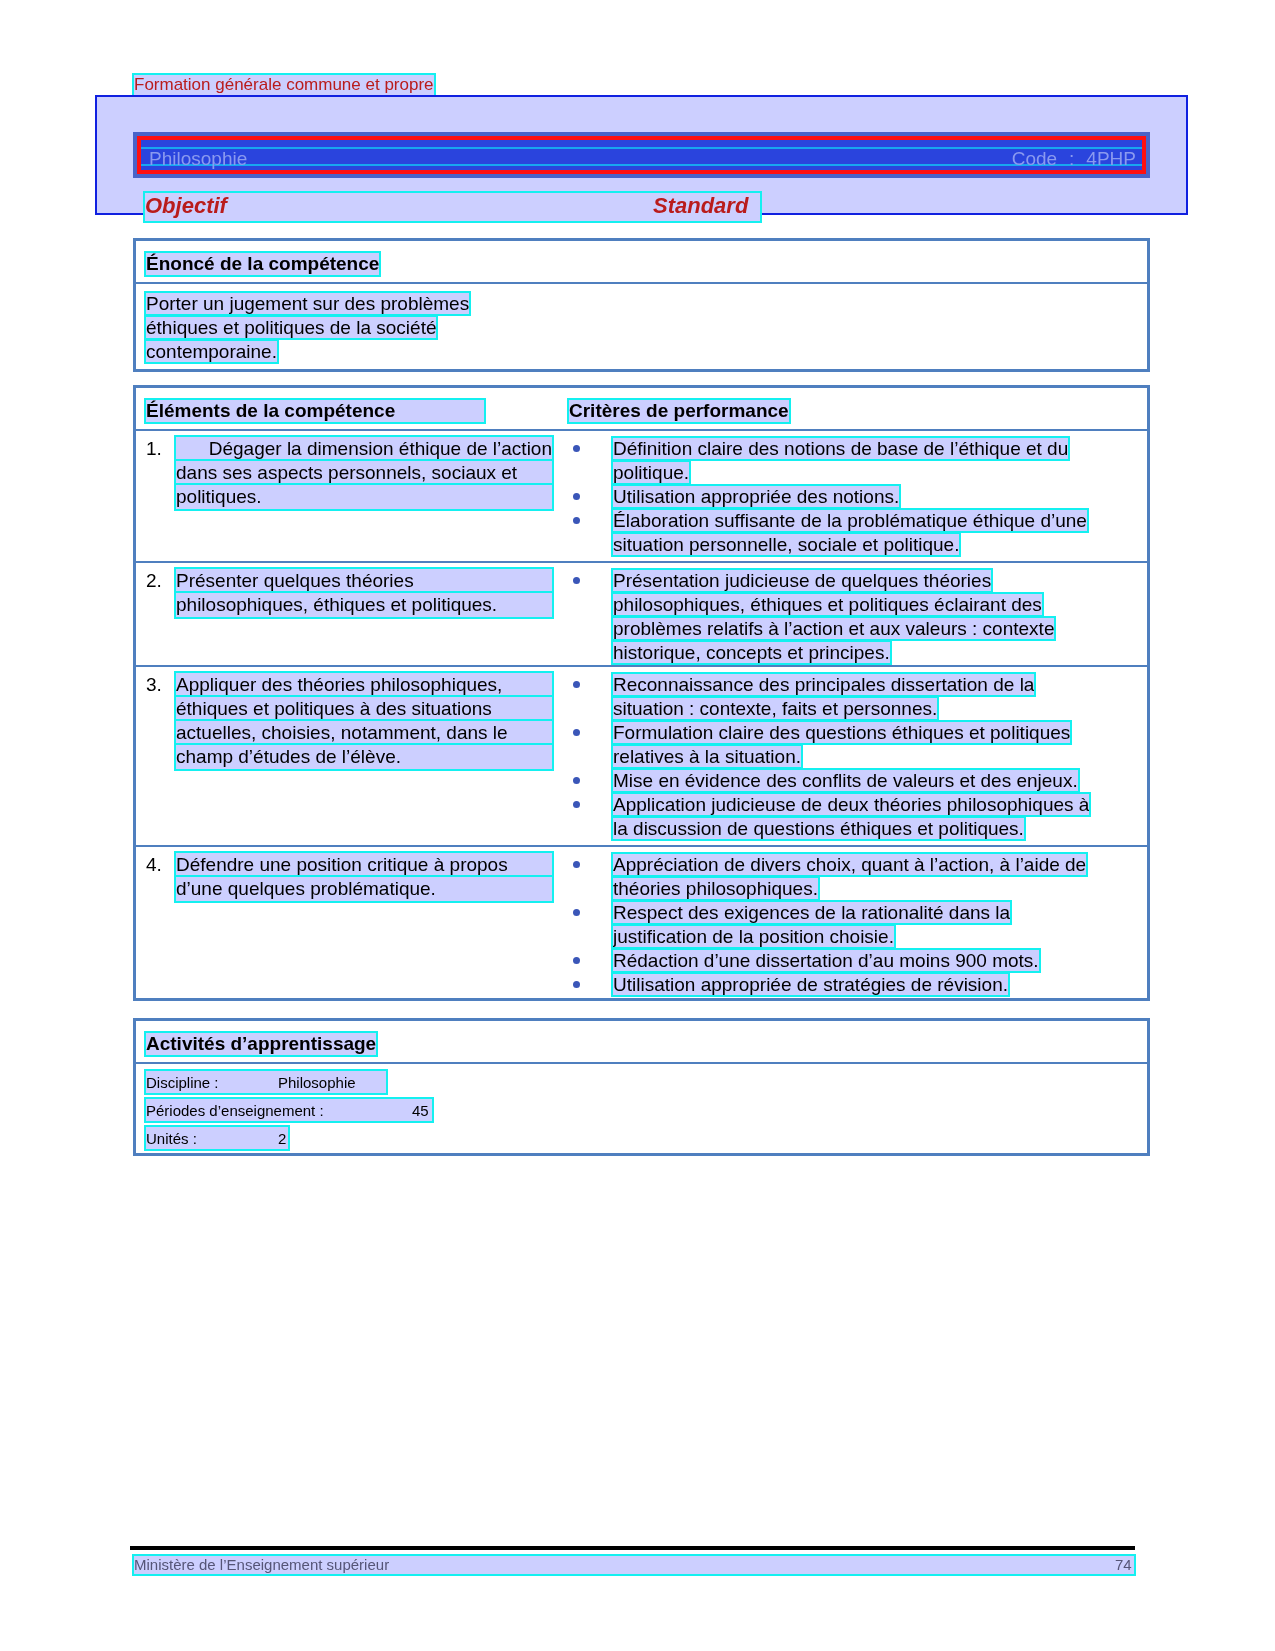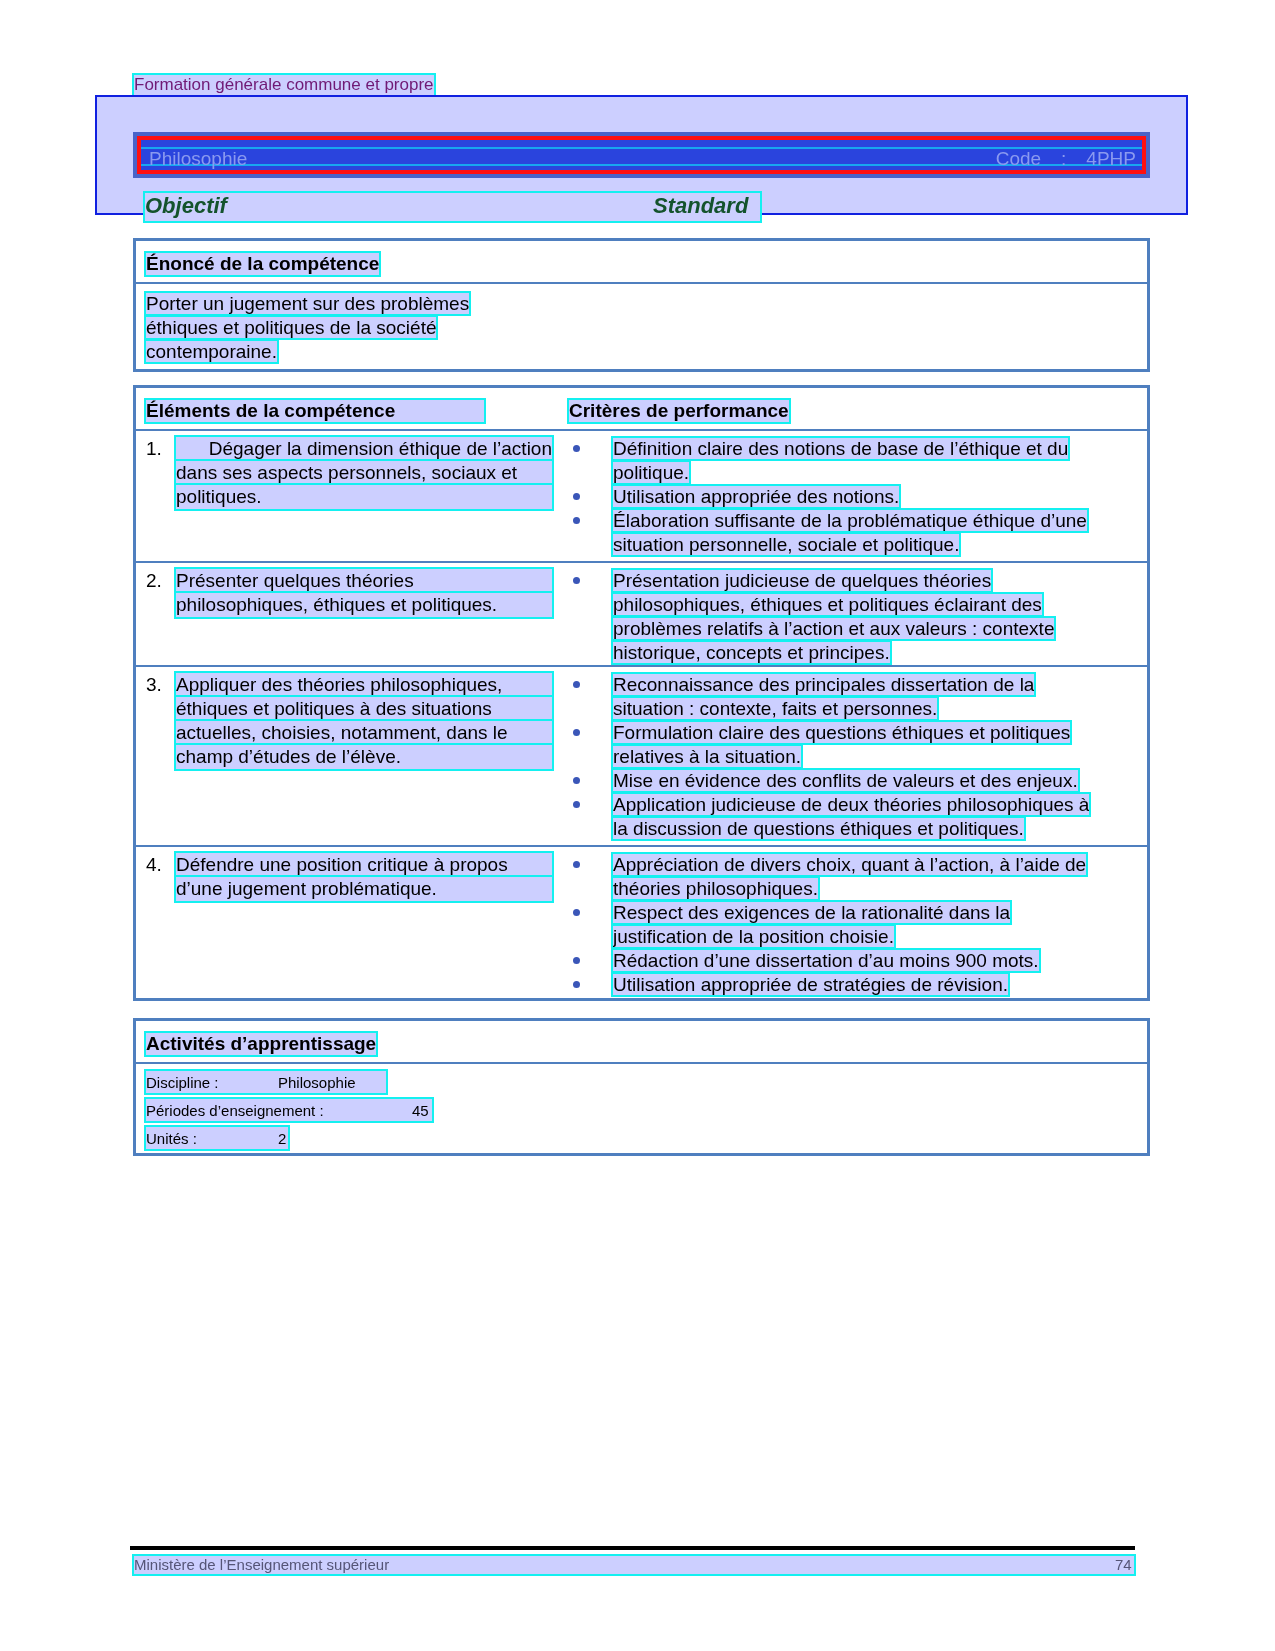--- a/index.html
+++ b/index.html
@@ -3,21 +3,21 @@
 <meta charset="utf-8">
 <style>
   * { box-sizing: border-box; margin: 0; padding: 0; }
   html, body { width: 1275px; height: 1651px; background: #ffffff; overflow: hidden; }
   body { position: relative; font-family: "Liberation Sans", sans-serif; color: #000; }
 
   .hl { background: #cccfff; outline: 2px solid #14f0f0; }
 
   .running-head {
     position: absolute; left: 134px; top: 75px;
-    font-size: 17px; color: #701a75; line-height: 20px;
+    font-size: 17px; color: #b91c1c; line-height: 20px;
   }
   .header-band {
     position: absolute; left: 95px; top: 95px; width: 1093px; height: 120px;
     background: #cccfff; border: 2px solid #1020e0;
   }
   .title-bar {
     position: absolute; left: 133px; top: 132px; width: 1017px; height: 46px;
     background: #4a63c8; padding: 4px;
   }
   .title-bar-inner {
@@ -30,28 +30,28 @@
     position: absolute; left: 0; right: 0; top: 7px; bottom: 4px;
     border-top: 2px solid #18a6f0; border-bottom: 2px solid #18a6f0;
   }
   .title-left {
     position: absolute; left: 8px; top: 8px;
     font-size: 19px; color: #8a9af0; line-height: 22px;
   }
   .title-right {
     position: absolute; right: 6px; top: 8px;
     font-size: 19px; color: #8a9af0; line-height: 22px;
-    display: flex; gap: 20px;
+    display: flex; gap: 12px;
   }
   .objectif-row {
     position: absolute; left: 145px; top: 193px; width: 615px; height: 28px;
   }
   .objectif-row .lbl {
     position: absolute; top: 0; font-size: 22px; font-weight: bold; font-style: italic;
-    color: #14532d; line-height: 26px;
+    color: #b91c1c; line-height: 26px;
   }
 
   .box {
     position: absolute; left: 133px; width: 1017px;
     border: 3px solid #4f7fbf; background: #fff;
   }
   .box .hdr {
     height: 43px; border-bottom: 2px solid #4f7fbf; position: relative;
   }
   .box .hdr span {
@@ -211,21 +211,21 @@
             <div class="line"><span class="hl">Application judicieuse de deux théories philosophiques à</span></div>
             <div class="line"><span class="hl">la discussion de questions éthiques et politiques.</span></div>
           </div>
         </div>
       </div>
       <div class="el-row" style="top: 414px; height: 152px;">
         <div class="el-left">
           <span class="num">4.</span>
           <div class="text">
             <div class="line"><span class="hl" style="display: inline-block; min-width: 376px;">Défendre une position critique à propos</span></div>
-            <div class="line"><span class="hl" style="display: inline-block; min-width: 376px;">d’une jugement problématique.</span></div>
+            <div class="line"><span class="hl" style="display: inline-block; min-width: 376px;">d’une quelques problématique.</span></div>
           </div>
         </div>
         <div class="el-right">
           <div class="crit">
             <span class="bullet"></span>
             <div class="line"><span class="hl">Appréciation de divers choix, quant à l’action, à l’aide de</span></div>
             <div class="line"><span class="hl">théories philosophiques.</span></div>
           </div>
           <div class="crit">
             <span class="bullet"></span>

